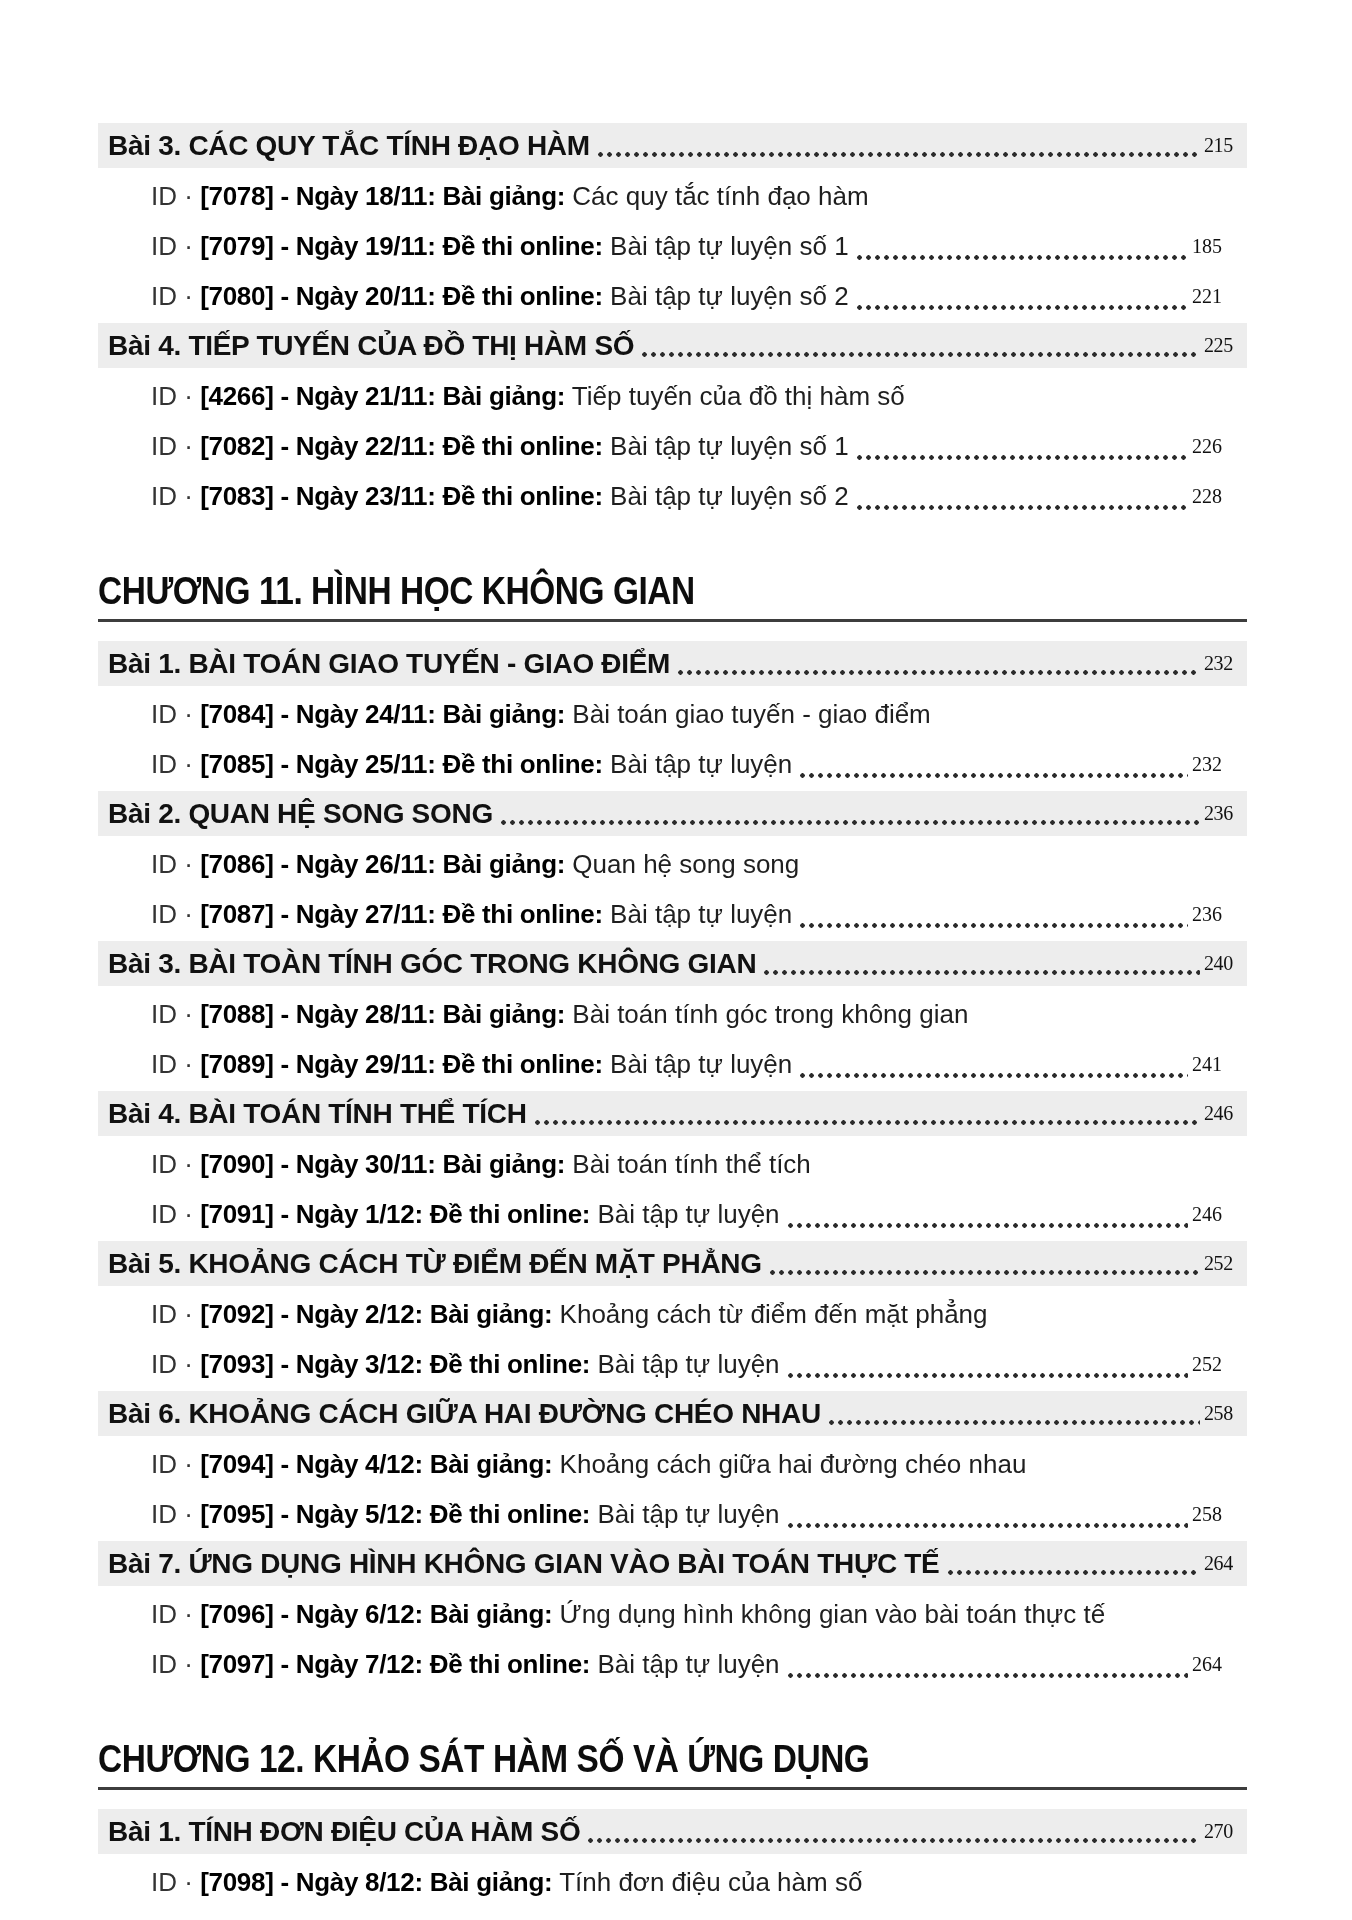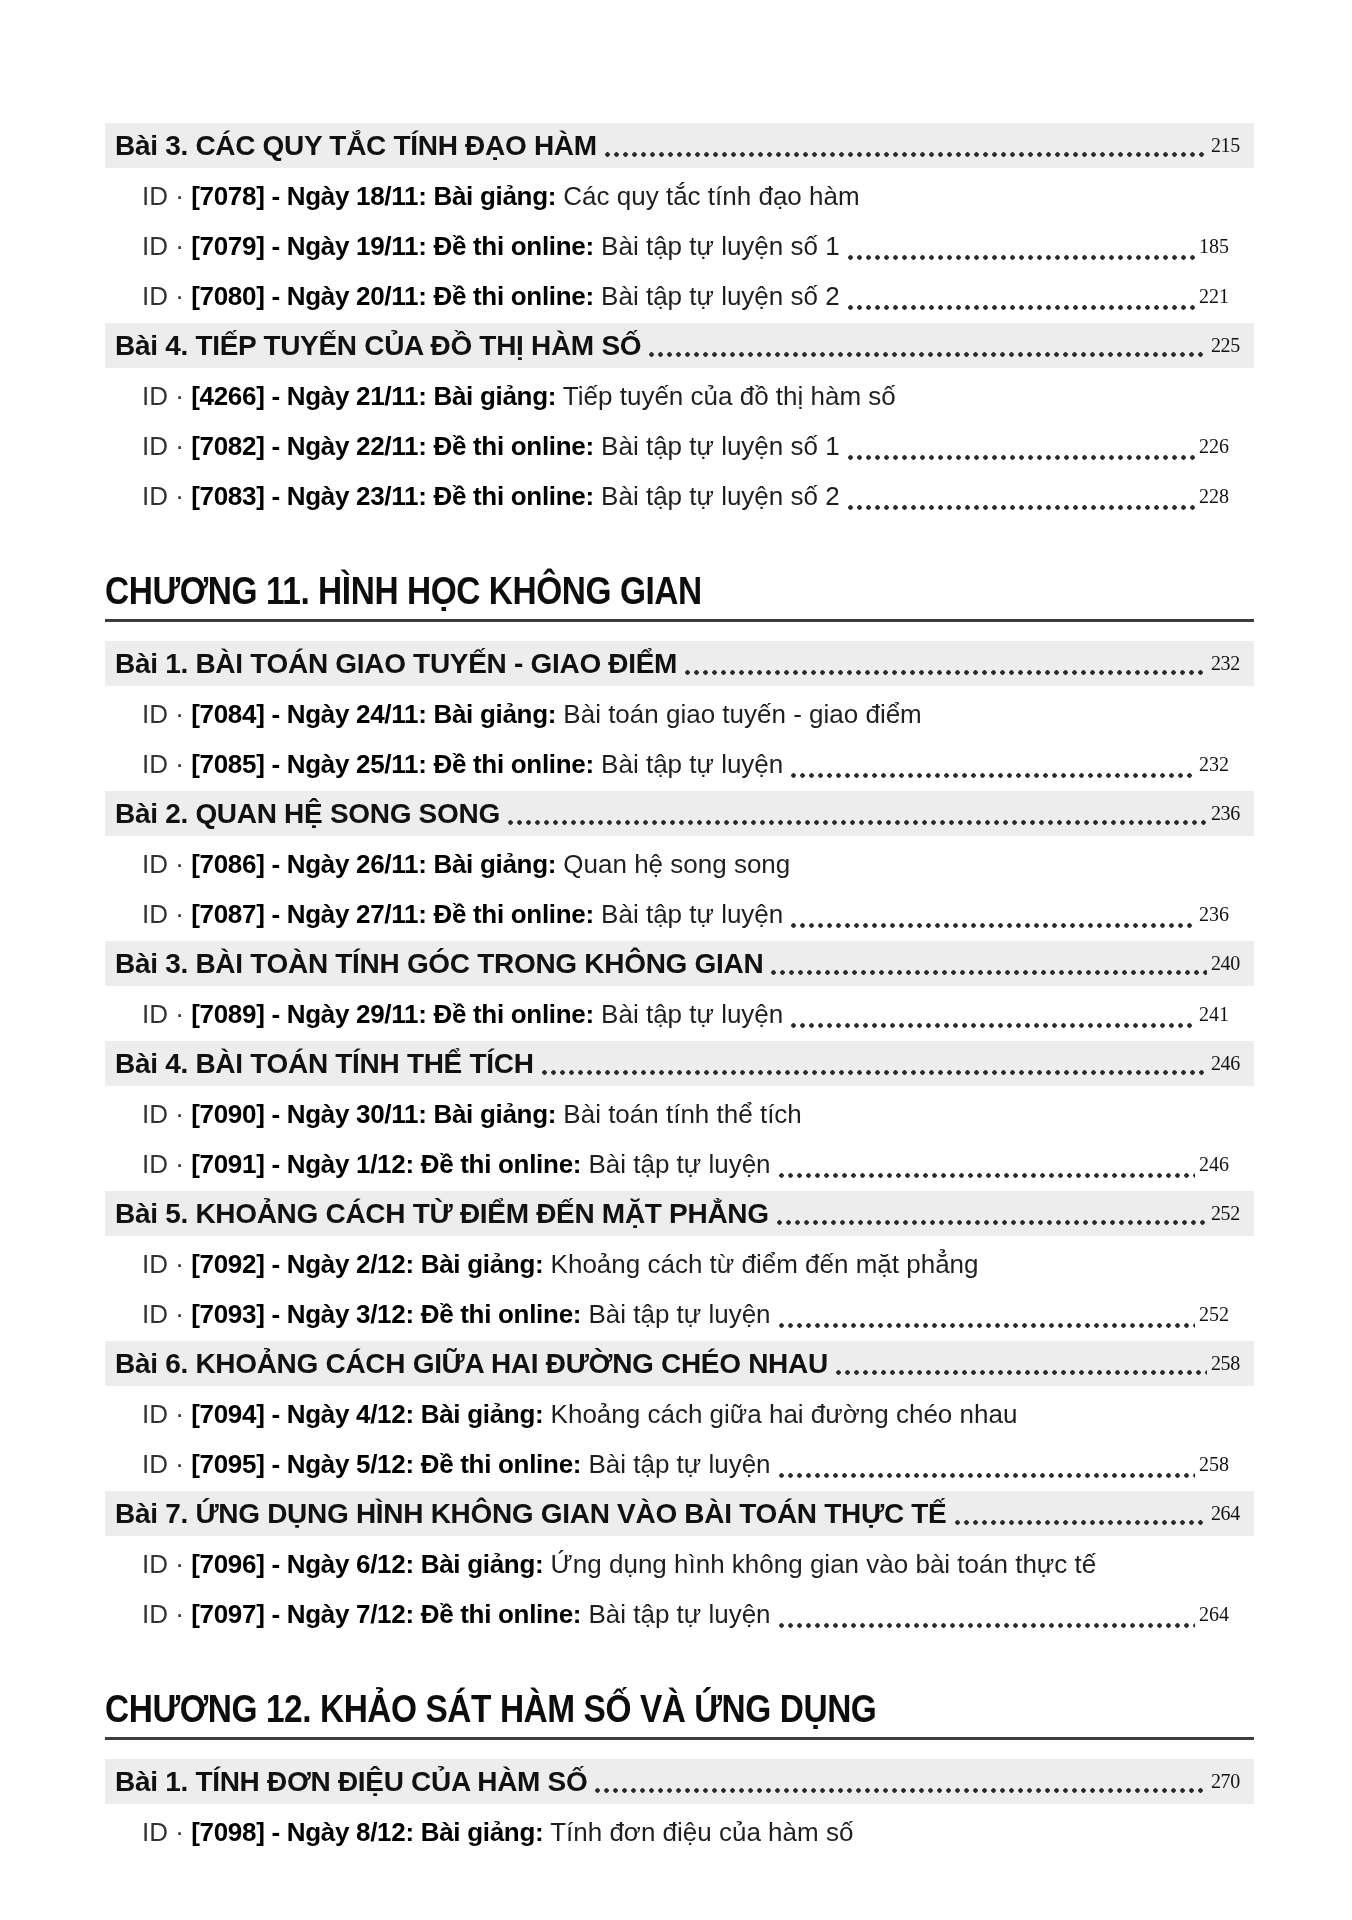--- a/index.html
+++ b/index.html
@@ -7,21 +7,21 @@
     position: relative;
     width: 1352px;
     height: 1920px;
     background: #ffffff;
     overflow: hidden;
     font-family: "Liberation Sans", "DejaVu Sans", sans-serif;
     color: #1a1a1a;
   }
   .toc {
     position: absolute;
-    left: 105px;
+    left: 98px;
     top: 121px;
     width: 1149px;
   }
   .row {
     display: flex;
     align-items: center;
     box-sizing: border-box;
     white-space: nowrap;
   }
   .row.lesson {
@@ -36,21 +36,21 @@
   }
   .row.item {
     height: 50px;
     padding: 0 25px 0 37px;
     font-size: 26px;
   }
   .row.item .id   { color: #333333; font-weight: 400; }
   .row.item .sep  { color: #333333; }
   .row.item .bold { color: #000000; font-weight: 700; letter-spacing: -0.3px; }
   .row.item .title{ color: #1f1f1f; font-weight: 400; }
-  .line { white-space: nowrap; }
+  .line { white-space: nowrap; margin-left: 16px; }
   .dots {
     flex: 1 1 auto;
     height: 6px;
     margin: 0 4px 0 8px;
     align-self: flex-end;
     margin-bottom: 10px;
     background-image: radial-gradient(circle at 2.5px 2.5px, #2b2b2b 2px, transparent 2.5px);
     background-size: 9px 6px;
     background-repeat: repeat-x;
     background-position: left bottom;
@@ -207,20 +207,29 @@
       <span class="title">Bài tập tự luyện</span>
     </span>
     <span class="dots"></span>
     <span class="page">236</span>
   </div>
       <div class="row lesson">
     <span class="lesson-title">Bài 3. BÀI TOÀN TÍNH GÓC TRONG KHÔNG GIAN</span>
     <span class="dots"></span>
     <span class="page">240</span>
   </div>
+      <div class="row item no-page">
+    <span class="line">
+      <span class="id">ID</span>
+      <span class="sep">·</span>
+      <span class="bold">[7088] - Ngày 28/11: Bài giảng:</span>
+      <span class="title">Bài toán tính góc trong không gian</span>
+    </span>
+
+  </div>
       <div class="row item">
     <span class="line">
       <span class="id">ID</span>
       <span class="sep">·</span>
       <span class="bold">[7089] - Ngày 29/11: Đề thi online:</span>
       <span class="title">Bài tập tự luyện</span>
     </span>
     <span class="dots"></span>
     <span class="page">241</span>
   </div>

